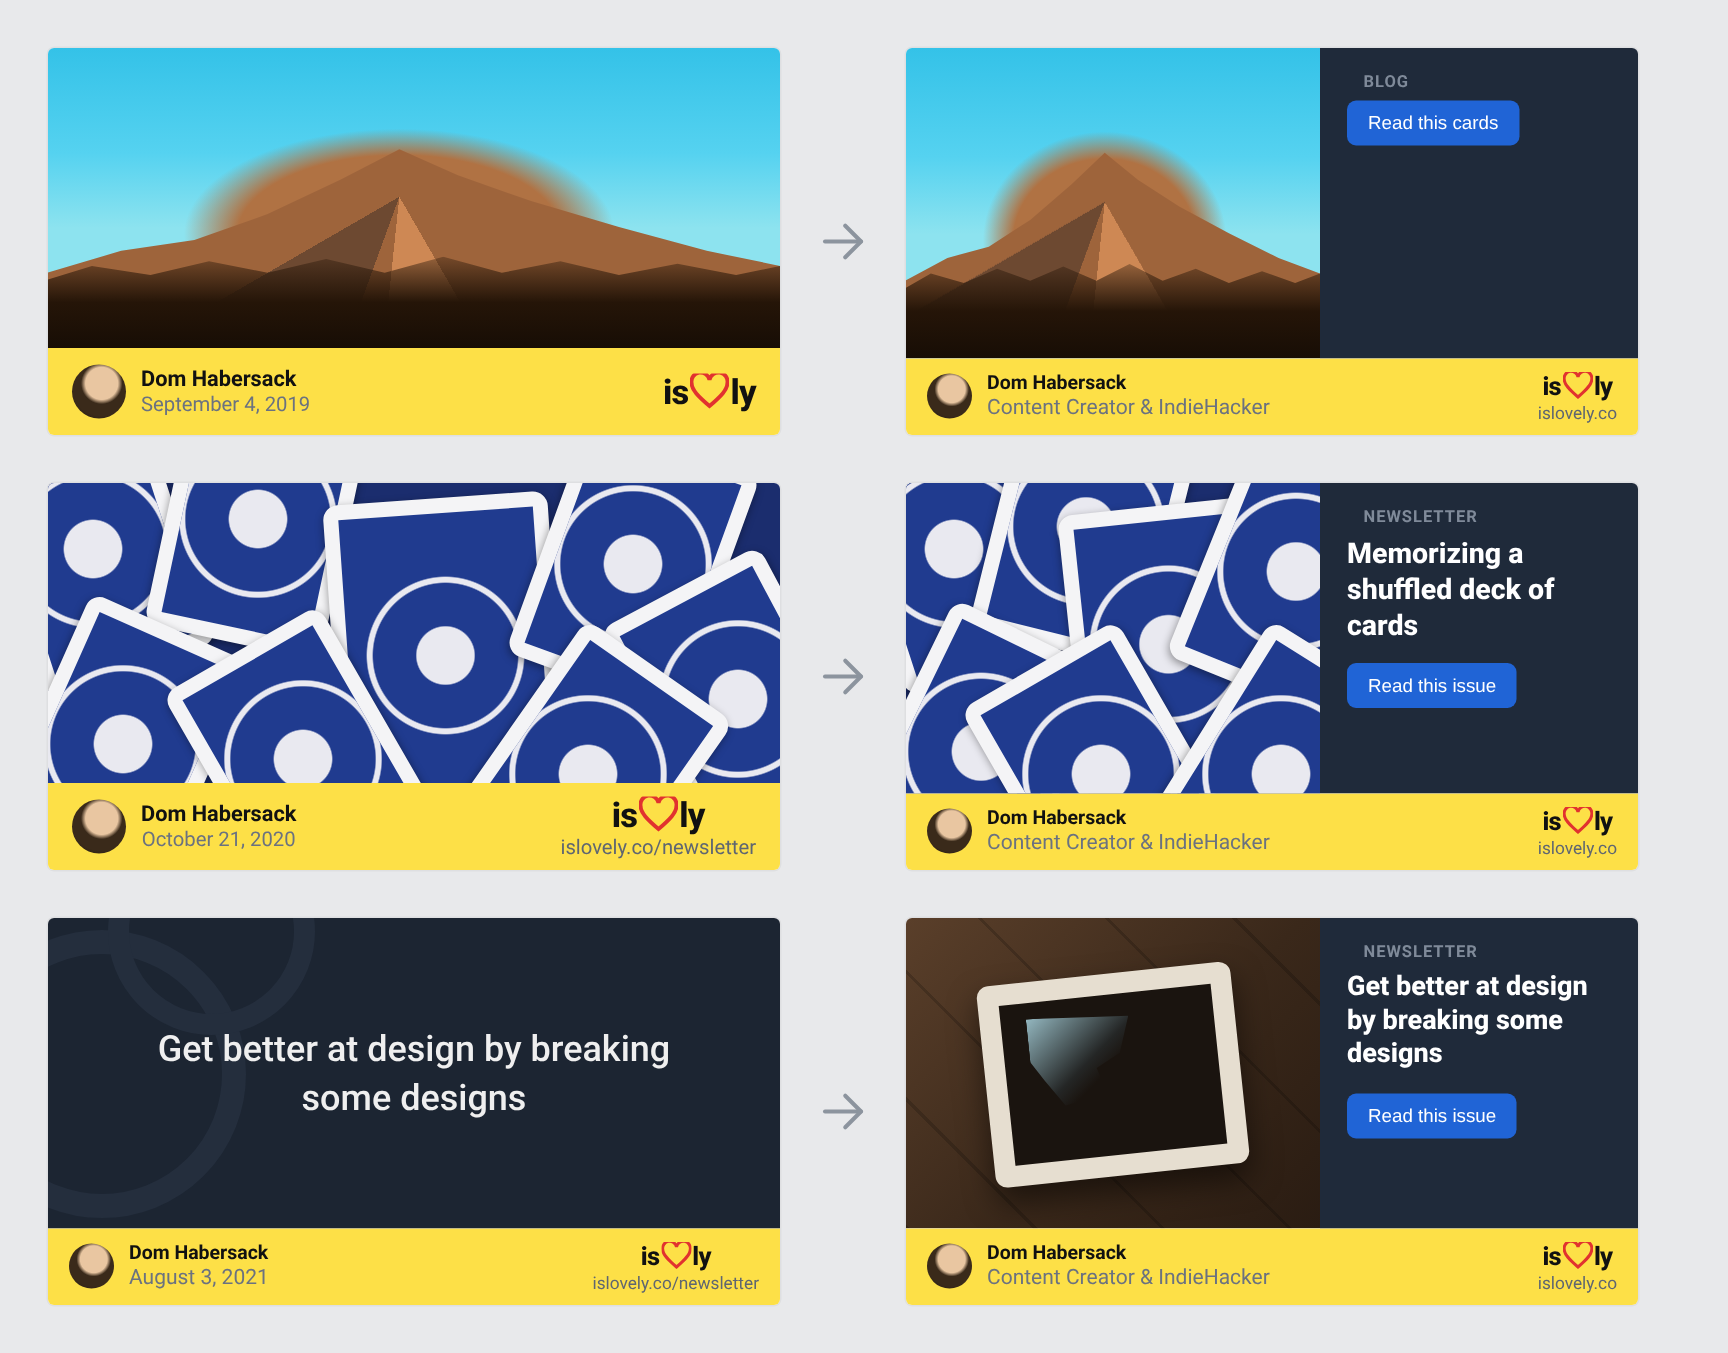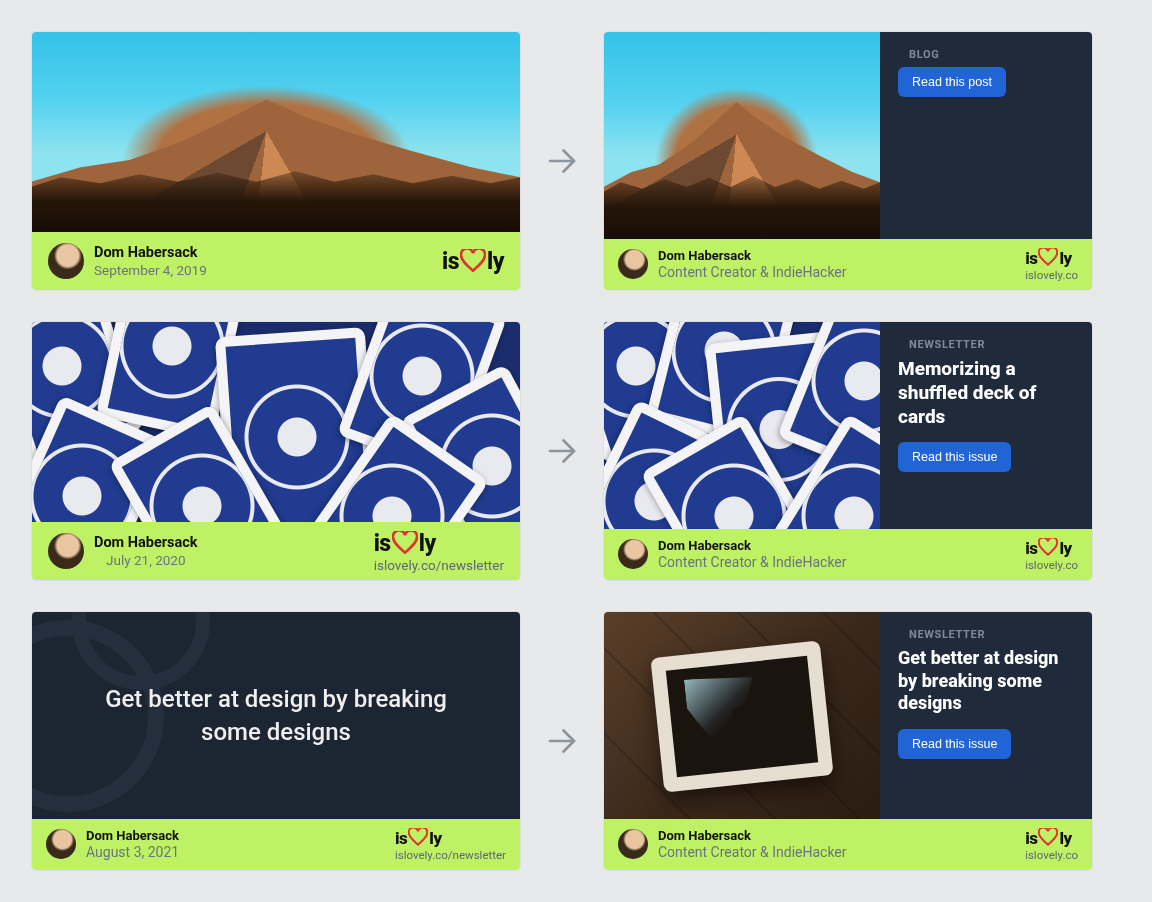--- a/index.html
+++ b/index.html
@@ -34,21 +34,21 @@
     flex: 1;
     position: relative;
     overflow: hidden;
   }
   .card-footer {
     height: 51px;
     padding: 0 14px;
     display: flex;
     align-items: center;
     justify-content: space-between;
-    background: #bef264;
+    background: #fde047;
   }
   .author {
     display: flex;
     align-items: center;
     gap: 10px;
   }
   .avatar {
     width: 30px;
     height: 30px;
     border-radius: 50%;
@@ -65,21 +65,21 @@
   .author-sub {
     font-size: 14px;
     line-height: 1.2;
     color: #6b7280;
   }
   .card-footer.big .author-sub { font-size: 13.5px; text-align: center; }
   .right-block { text-align: right; }
   .brand {
     display: flex;
     align-items: center;
-    justify-content: flex-start;
+    justify-content: center;
     gap: 1px;
     font-weight: 800;
     font-size: 17px;
     color: #111;
     letter-spacing: -0.5px;
   }
   .brand.big { font-size: 23px; }
   .heart {
     display: inline-flex;
     width: 20px;
@@ -317,21 +317,21 @@
     </div>
 
     <div class="card">
       <div class="card-media">
         <div class="split">
           <div class="split-media">
             <div class="mountain"></div>
           </div>
           <div class="split-panel">
             <div class="eyebrow">BLOG</div>
-            <button class="btn">Read this post</button>
+            <button class="btn">Read this cards</button>
           </div>
         </div>
       </div>
       <div class="card-footer">
         <div class="author">
           <div class="avatar"></div>
           <div>
             <div class="author-name">Dom Habersack</div>
             <div class="author-sub">Content Creator &amp; IndieHacker</div>
           </div>
@@ -364,21 +364,21 @@
           <div class="pcard" style="left:-10px; top:90px; transform:rotate(24deg);"></div>
           <div class="pcard" style="left:110px; top:100px; transform:rotate(-30deg);"></div>
           <div class="pcard" style="left:300px; top:110px; transform:rotate(35deg);"></div>
         </div>
       </div>
       <div class="card-footer big">
         <div class="author">
           <div class="avatar big"></div>
           <div>
             <div class="author-name">Dom Habersack</div>
-            <div class="author-sub">July 21, 2020</div>
+            <div class="author-sub">October 21, 2020</div>
           </div>
         </div>
         <div class="right-block">
           <div class="brand big">
             <span>is</span>
             <span class="heart">
               <svg viewBox="0 0 24 22">
                   <path d="M12 20 C 5 14 1 10 1 6 A5 5 0 0 1 12 4 A5 5 0 0 1 23 6 C 23 10 19 14 12 20 Z" fill="none" stroke="#e1322f" stroke-width="2.4"></path>
                 </svg>
             </span>

